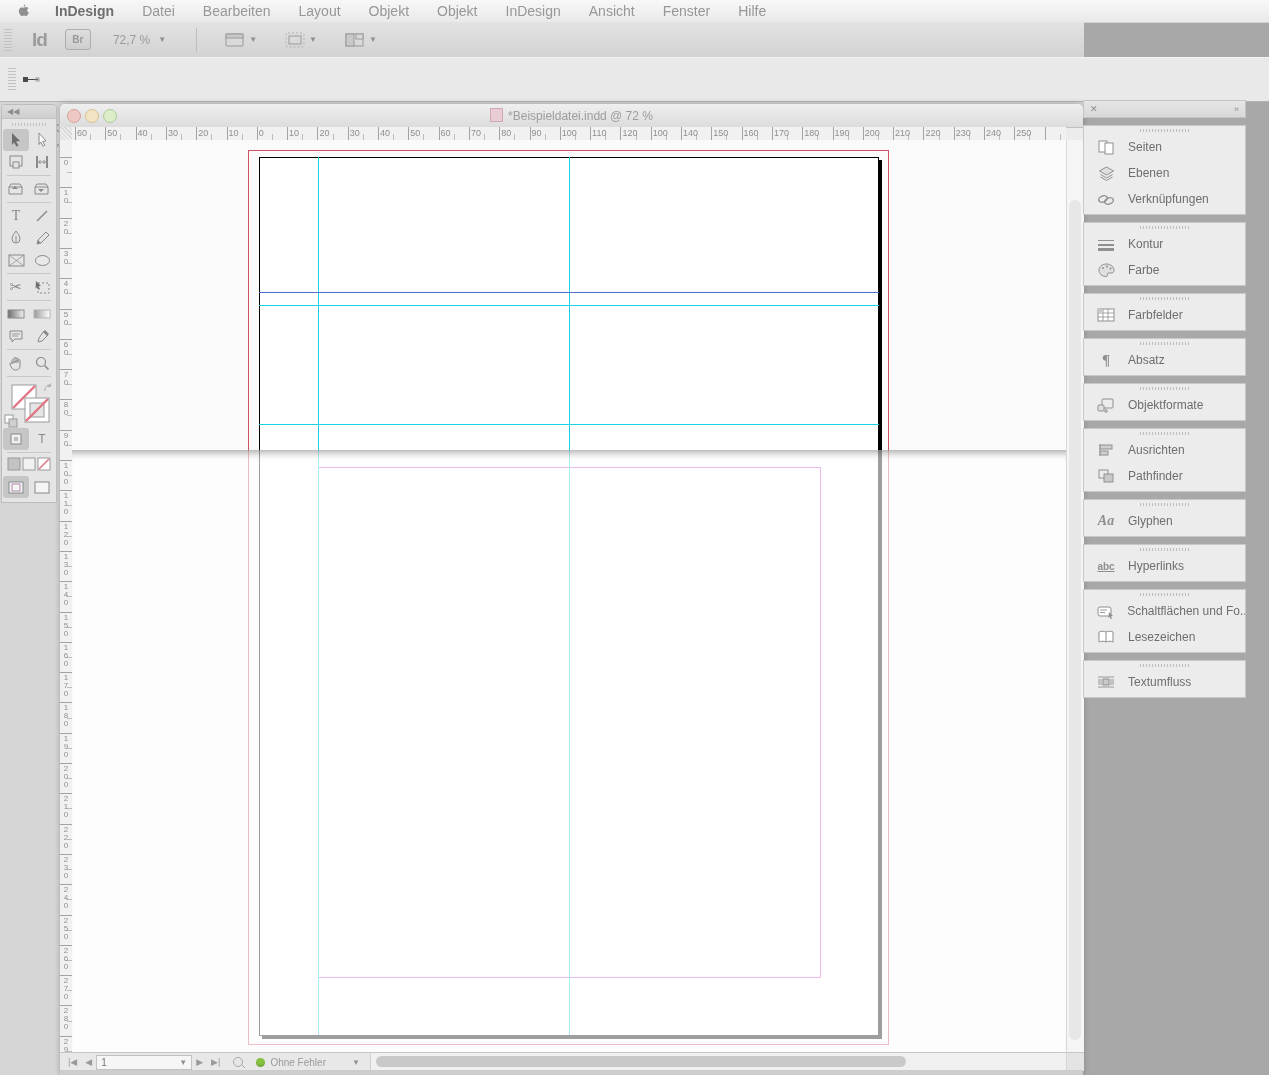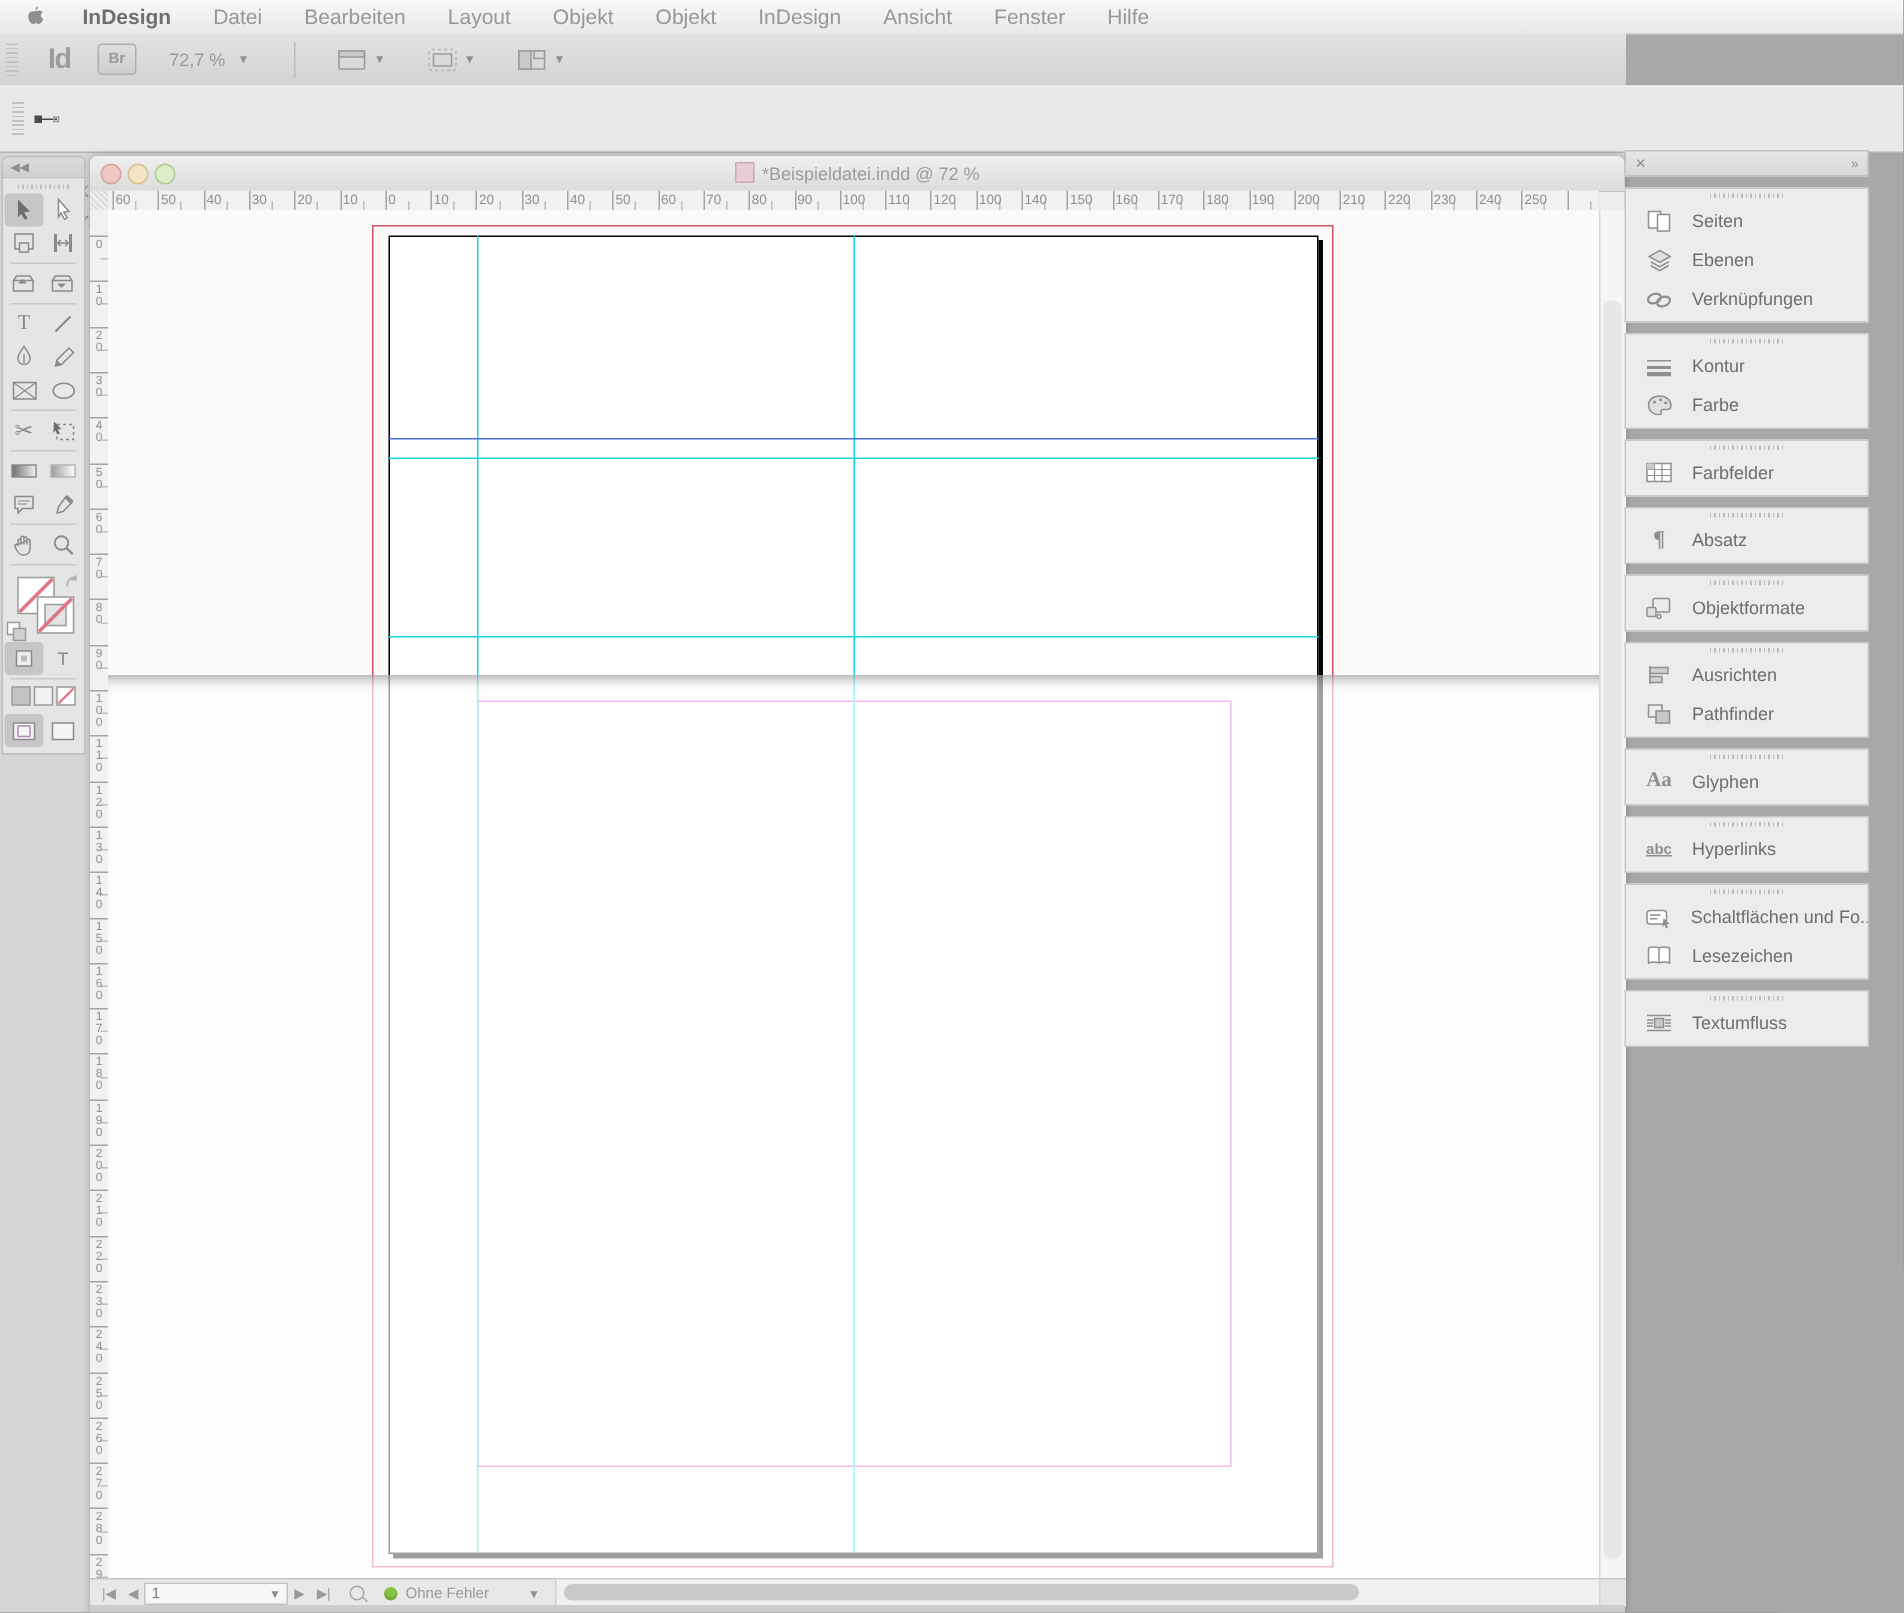--- a/index.html
+++ b/index.html
@@ -876,21 +876,21 @@
                 <rect x="6" y="5" width="9" height="8" fill="#c9c9c9" stroke="#8f8f8f"></rect>
               </svg>
             </span>
             <span class="dlabel">Pathfinder</span>
           </div>
         </div>
         <div class="dock-group">
           <div class="dg-dots"></div>
           <div class="dock-item">
             <span class="dicon">
-              <span class="txt" style="font-family:'Liberation Serif',serif;font-size:14px">Aa</span>
+              <span class="txt" style="font-family:'Liberation Serif',serif;font-style:italic;font-size:14px">Aa</span>
             </span>
             <span class="dlabel">Glyphen</span>
           </div>
         </div>
         <div class="dock-group">
           <div class="dg-dots"></div>
           <div class="dock-item">
             <span class="dicon">
               <span class="txt" style="font-size:10px;text-decoration:underline">abc</span>
             </span>

